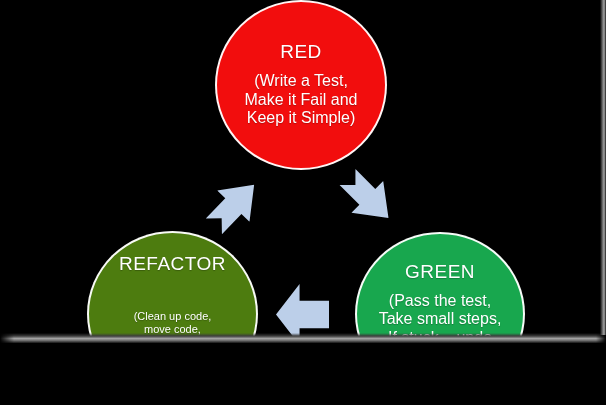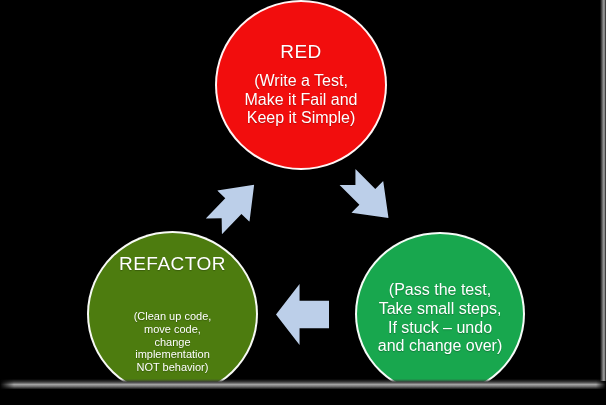--- a/index.html
+++ b/index.html
@@ -3,21 +3,21 @@
 <meta charset="utf-8">
 <style>
   html, body {
     margin: 0;
     padding: 0;
     background: #000;
   }
   #stage {
     position: relative;
     width: 606px;
-    height: 389px;
+    height: 343px;
     background: #000000;
     overflow: hidden;
     font-family: "Liberation Sans", "DejaVu Sans", sans-serif;
   }
   .node {
     position: absolute;
     border-radius: 50%;
     border: 2px solid rgba(255,255,255,0.96);
     box-sizing: border-box;
     display: flex;
@@ -72,20 +72,21 @@
 <div id="stage">
 
   <div class="node" id="node-red" style="background-color: rgb(242, 13, 13);">
     <div class="node-title">RED</div>
     <div class="node-body">(Write a Test,
 Make it Fail and
 Keep it Simple)</div>
   </div>
 
   <div class="node" id="node-green" style="background-color: rgb(24, 167, 78);">
+    <div class="node-title">GREEN</div>
     <div class="node-body">(Pass the test,
 Take small steps,
 If stuck – undo
 and change over)</div>
   </div>
 
   <div class="node" id="node-refactor" style="background-color: #4d7c0f; gap: 28px;">
     <div class="node-title">REFACTOR</div>
     <div class="node-body">(Clean up code,
 move code,

